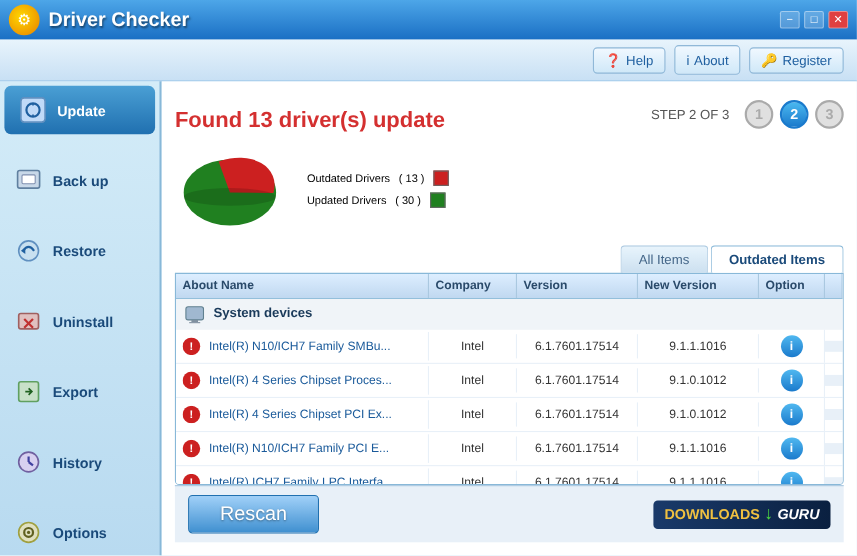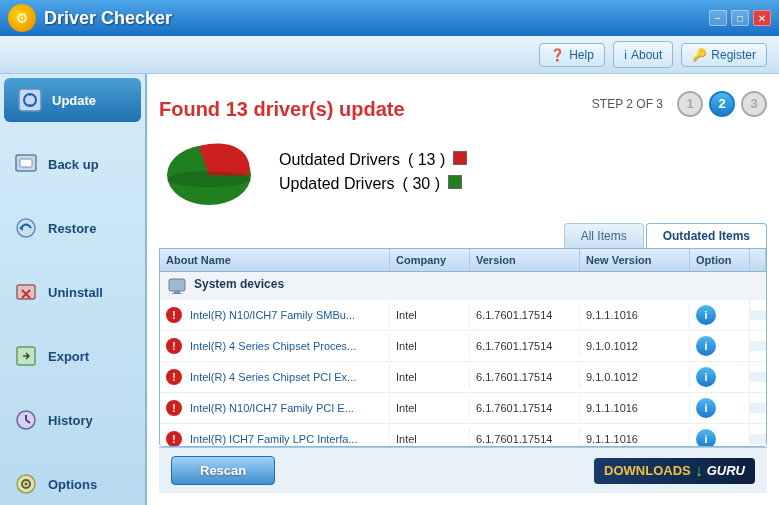--- a/index.html
+++ b/index.html
@@ -158,23 +158,23 @@
       width: 100px; height: 70px;
       position: relative;
     }
     .legend-area {
       display: flex;
       flex-direction: column;
       gap: 6px;
     }
     .legend-item {
       display: flex;
-      align-items: flex-start;
+      align-items: center;
       gap: 8px;
-      font-size: 16px;
+      font-size: 10px;
     }
     .legend-box {
       width: 14px; height: 14px;
       border: 1px solid #666;
     }
 
     
     .tabs-row {
       display: flex;
       justify-content: flex-end;
@@ -245,21 +245,21 @@
     .td {
       padding: 5px 6px;
       font-size: 11px;
       color: #333;
       border-right: 1px solid #e8f0f8;
       overflow: hidden;
       text-overflow: ellipsis;
       white-space: nowrap;
     }
     .td.name { color: #1a5a9a; }
-    .td.center { }
+    .td.center { text-align: center; }
     .driver-error-icon {
       width: 16px; height: 16px;
       border-radius: 50%;
       background: #cc2020;
       color: white;
       font-size: 10px;
       font-weight: bold;
       display: inline-flex;
       align-items: center;
       justify-content: center;
@@ -292,22 +292,22 @@
       display: flex;
       align-items: center;
       justify-content: space-between;
     }
     .rescan-btn {
       padding: 6px 28px;
       background: linear-gradient(to bottom, #a0d0f8, #4090d0);
       border: 1px solid #2070b0;
       border-radius: 4px;
       color: white;
-      font-size: 13px;
-      font-weight: bold;
+      font-size: 18px;
+      font-weight: normal;
       cursor: pointer;
       text-shadow: 0 1px 2px rgba(0,0,0,0.4);
     }
 
     .watermark {
       background: linear-gradient(to right, #1a3a6a, #0a2040);
       color: #f0c040;
       padding: 4px 10px;
       font-size: 13px;
       font-weight: bold;

